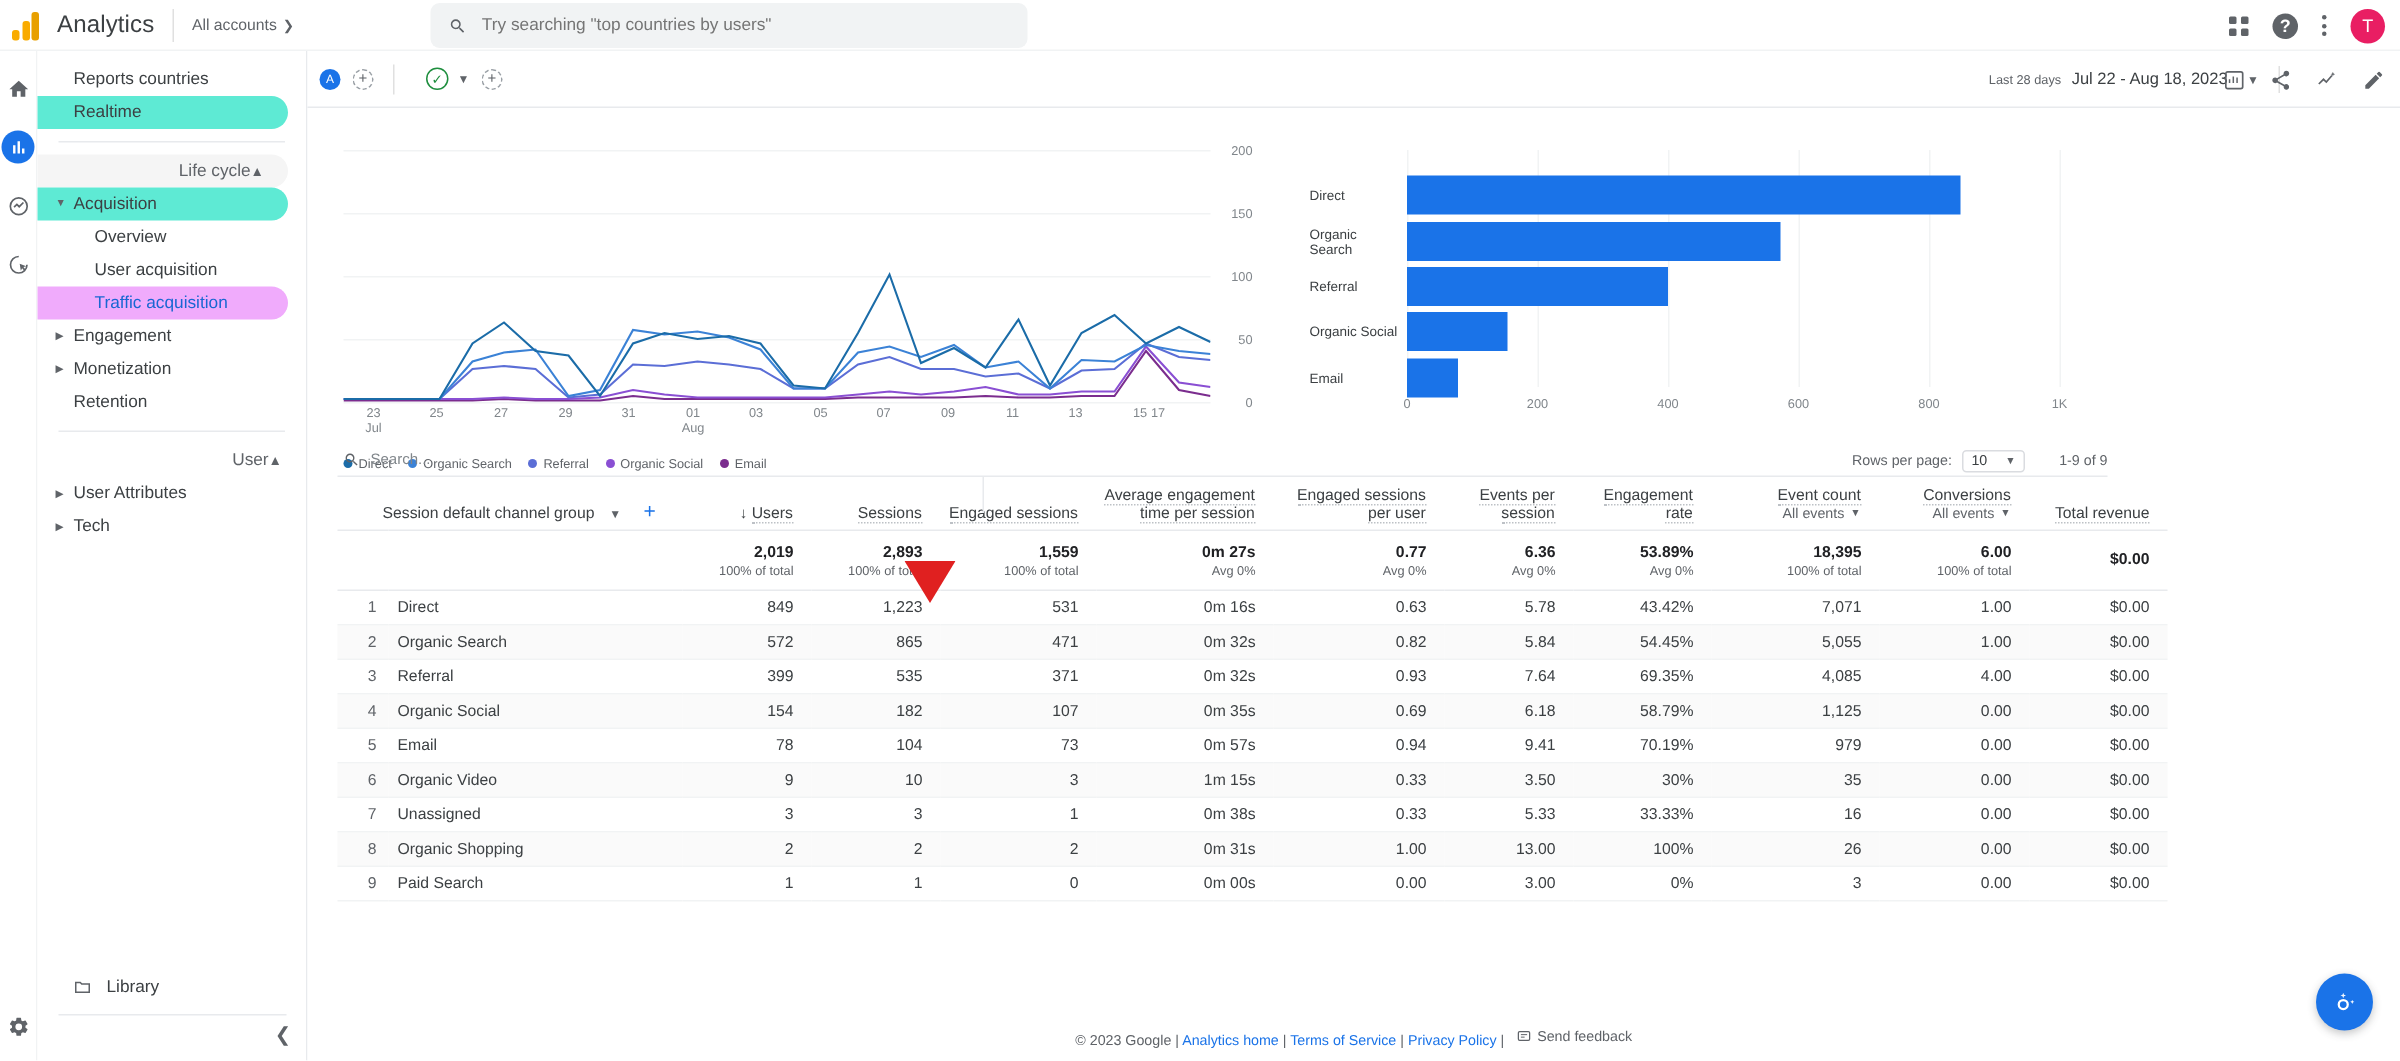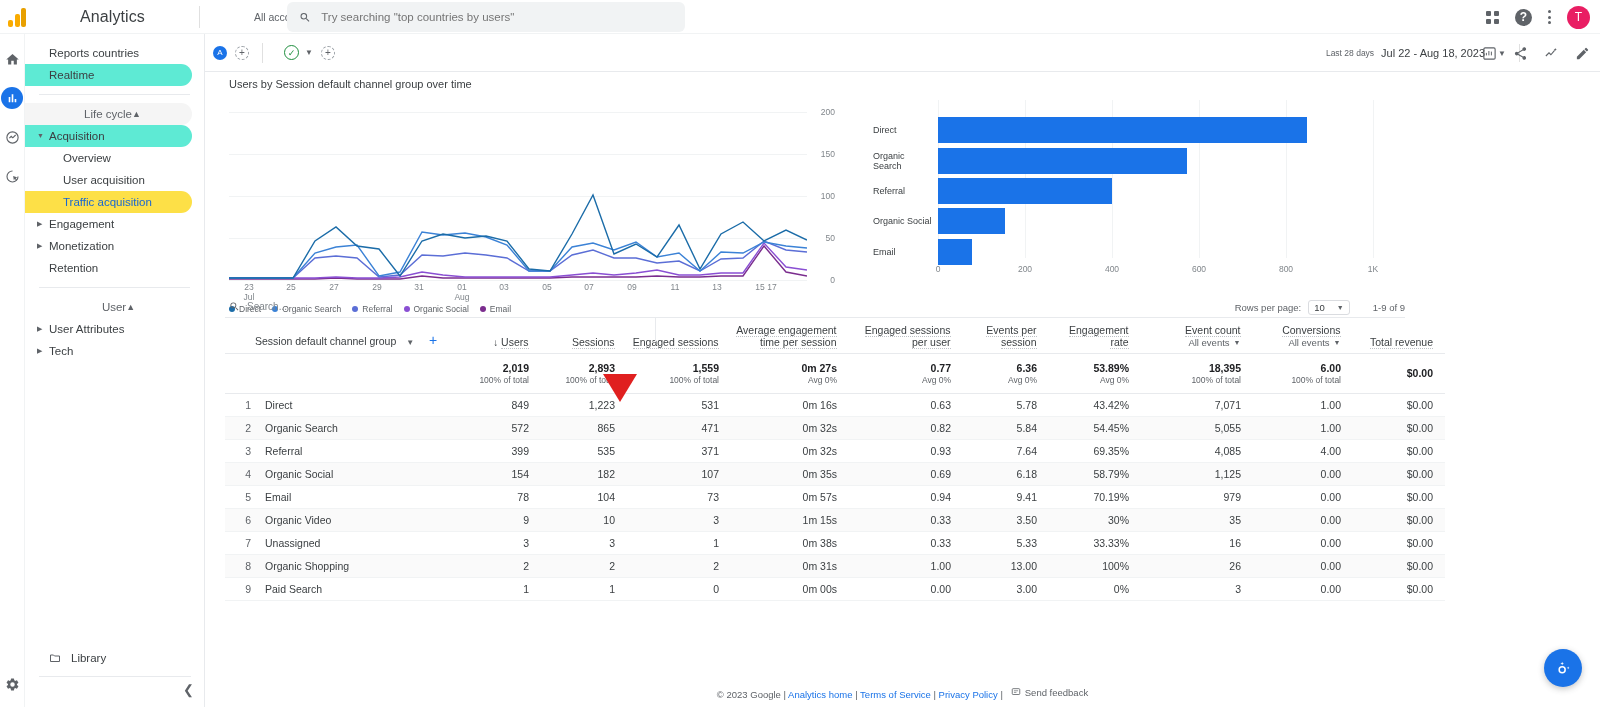--- a/index.html
+++ b/index.html
@@ -9,21 +9,20 @@
     background: #fff; color: #202124;
     overflow: hidden;
   }
   .app { position: relative; width: 1600px; height: 707px; }
 
   
   .topbar {
     position: absolute; top: 0; left: 0; width: 1600px; height: 34px;
     background: #fff; display: flex; align-items: center;
     border-bottom: 1px solid #f1f3f4;
-    gap: 42px;
   }
   .ga-logo { margin-left: 8px; width: 22px; height: 20px; display: flex; align-items: flex-end; gap: 1.5px; }
   .ga-logo i { display: block; width: 5px; background: #f9ab00; border-radius: 2px; }
   .ga-logo i:nth-child(1) { height: 7px; background:#f9ab00; }
   .ga-logo i:nth-child(2) { height: 13px; background:#f9ab00; }
   .ga-logo i:nth-child(3) { height: 19px; background:#e8a000; }
   .brand { font-size: 16px; color: #3c4043; margin-left: 8px; letter-spacing: .1px; }
   .topdiv { width:1px; height:22px; background:#e0e0e0; margin:0 12px; }
   .acct { font-size: 10.5px; color: #5f6368; display:flex; align-items:center; gap:4px; }
   .acct .chev { font-size: 9px; color:#5f6368; }
@@ -57,24 +56,24 @@
   .rail-bottom { position:absolute; bottom:12px; left:0; width:25px; display:flex; justify-content:center; }
 
   
   .sidebar {
     position:absolute; top:34px; left:25px; width:180px; height:673px;
     background:#fff; border-right:1px solid #e8eaed; padding-top:8px; font-size:11.5px;
   }
   .s-item { height:22px; display:flex; align-items:center; padding-left:24px; color:#3c4043;
     border-radius:0 11px 11px 0; margin-right:12px; cursor:pointer; white-space:nowrap; }
   .s-item.pad-sub { padding-left:38px; }
-  .s-item.selected { background:#fde047; color:#1967d2; }
+  .s-item.selected { background:#f0abfc; color:#1967d2; }
   .s-item.greyed { background:#5eead4; }
   .s-sep { height:1px; background:#e8eaed; margin:8px 14px 8px 14px; }
-  .s-group { height:22px; display:flex; align-items:center; justify-content:center;
+  .s-group { height:22px; display:flex; align-items:center; justify-content:flex-end;
     padding-left:24px; padding-right:16px; color:#5f6368; font-size:11.5px; }
   .s-group.hoverbg { background:#f5f5f5; border-radius:0 11px 11px 0; margin-right:12px; }
   .caret { position:absolute; left:12px; font-size:7px; color:#5f6368; }
   .s-item-wrap { position:relative; }
   .chev-up { font-size:9px; color:#5f6368; }
   .lib-row { position:absolute; bottom:38px; left:0; width:180px; }
   .lib-item { height:22px; display:flex; align-items:center; gap:10px; padding-left:24px;
     color:#3c4043; font-size:11.5px; }
   .collapse-row { position:absolute; bottom:10px; right:10px; color:#5f6368; font-size:13px; }
   .side-hr { position:absolute; bottom:30px; left:14px; width:152px; height:1px; background:#e8eaed; }
@@ -332,21 +331,20 @@
         </svg>
         <svg width="15" height="15" viewBox="0 0 24 24">
           <path fill="#5f6368" d="M3 17.25V21h3.75L17.8 9.94l-3.75-3.75L3 17.25zM20.7 7.04a1 1 0 000-1.41l-2.34-2.34a1 1 0 00-1.41 0l-1.83 1.83 3.75 3.75 1.83-1.83z"></path>
         </svg>
       </div>
     </div>
 
     <div class="cards">
 
       <div style="position:absolute;left:16px;top:6px;">
-        <div style="font-size:11px;color:#3c4043;">Users by Session default channel group over time</div>
         <div class="lc" style="margin-left:0;margin-top:14px;">
           <div class="grid" style="top:8px;"></div>
           <div class="grid" style="top:50px;"></div>
           <div class="grid" style="top:92px;"></div>
           <div class="grid" style="top:134px;"></div>
           <div class="grid" style="top:176px;"></div>
           <div class="ylab" style="top:8px;">200</div>
           <div class="ylab" style="top:50px;">150</div>
           <div class="ylab" style="top:92px;">100</div>
           <div class="ylab" style="top:134px;">50</div>

